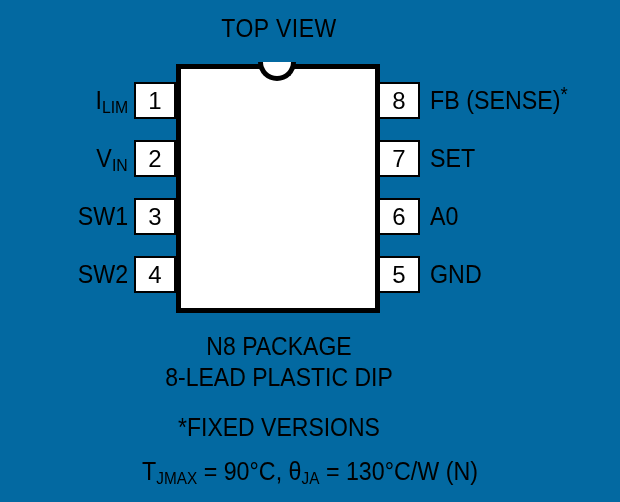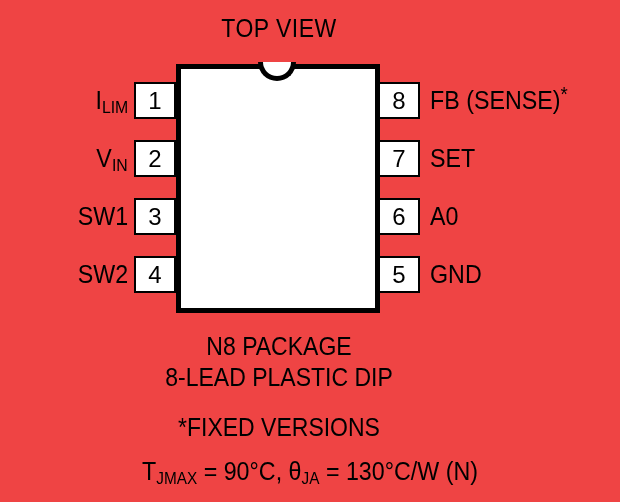--- a/index.html
+++ b/index.html
@@ -4,21 +4,21 @@
 <style>
   html, body {
     margin: 0;
     padding: 0;
     background: #ffffff;
   }
   #root {
     position: relative;
     width: 620px;
     height: 502px;
-    background: #ef4444;
+    background: #0369a1;
     font-family: "Liberation Sans", sans-serif;
     color: #000000;
     overflow: hidden;
   }
 
   
   #top-view-title {
     position: absolute;
     left: 0;
     top: 14px;

